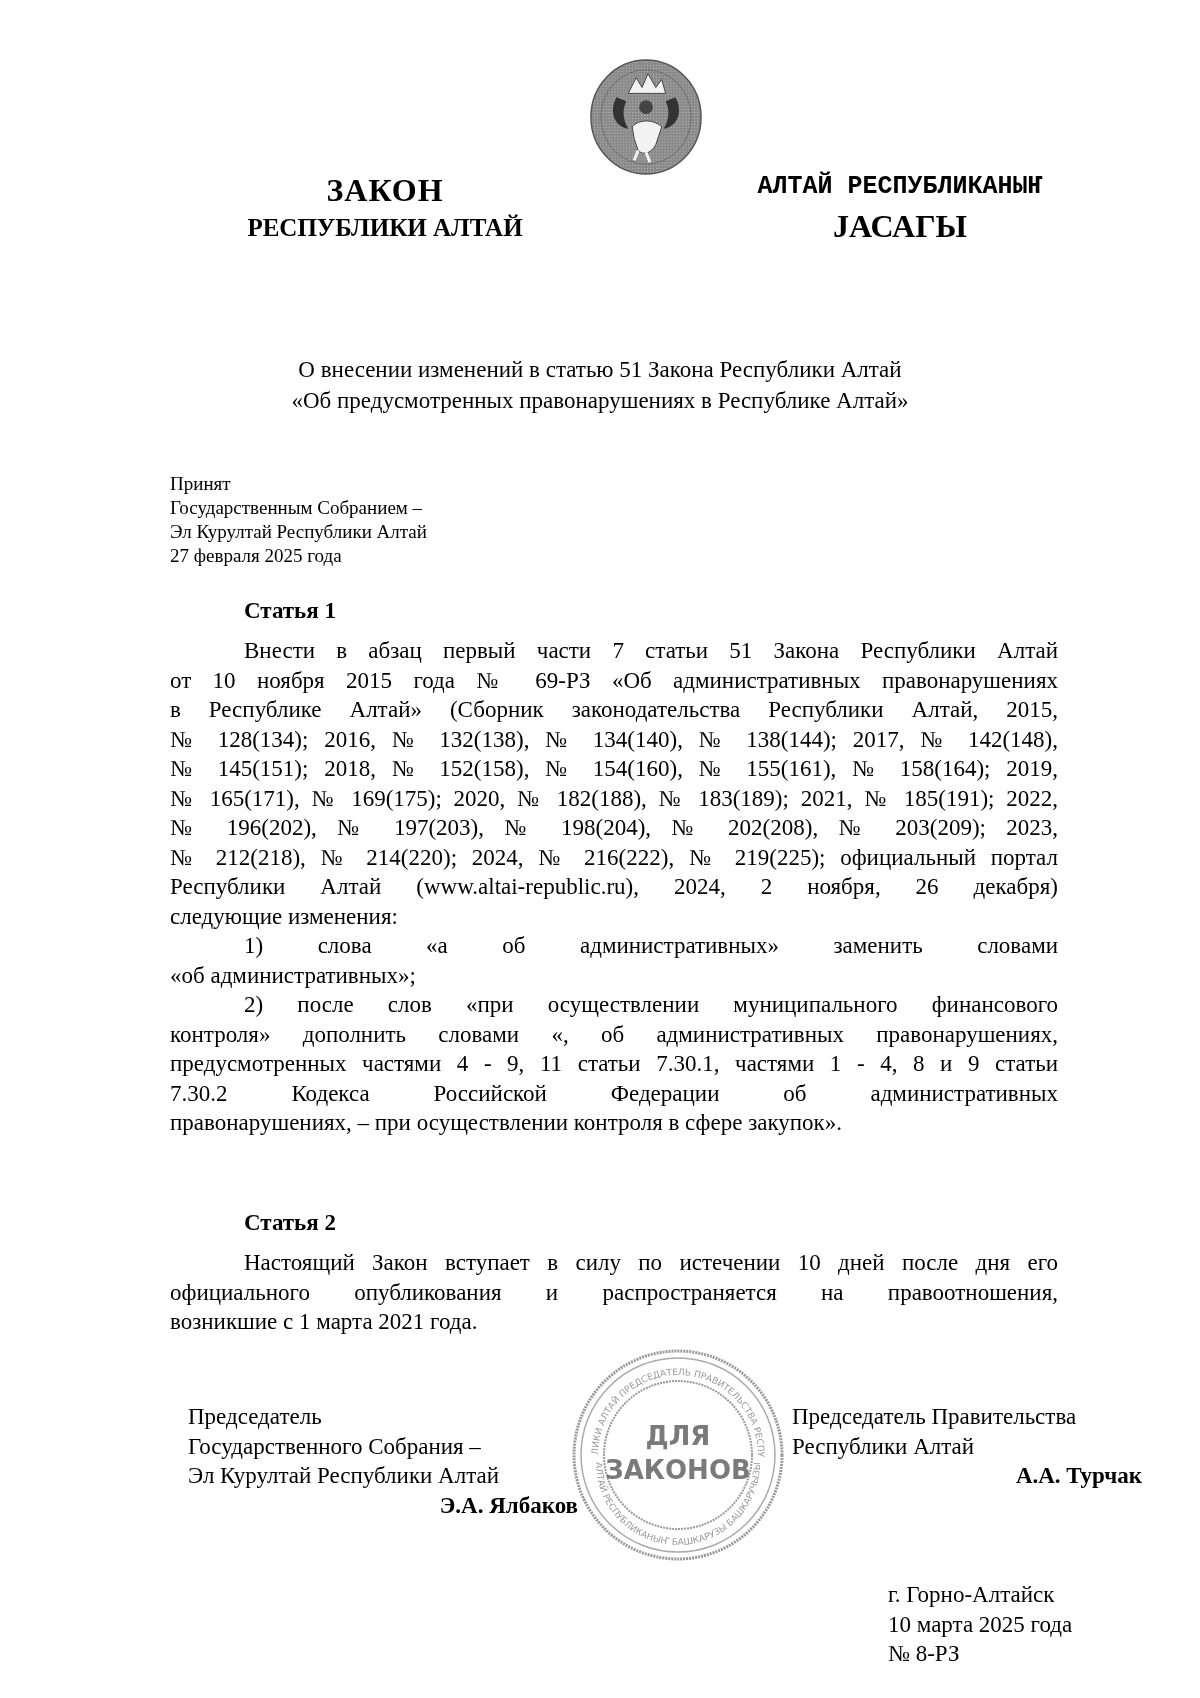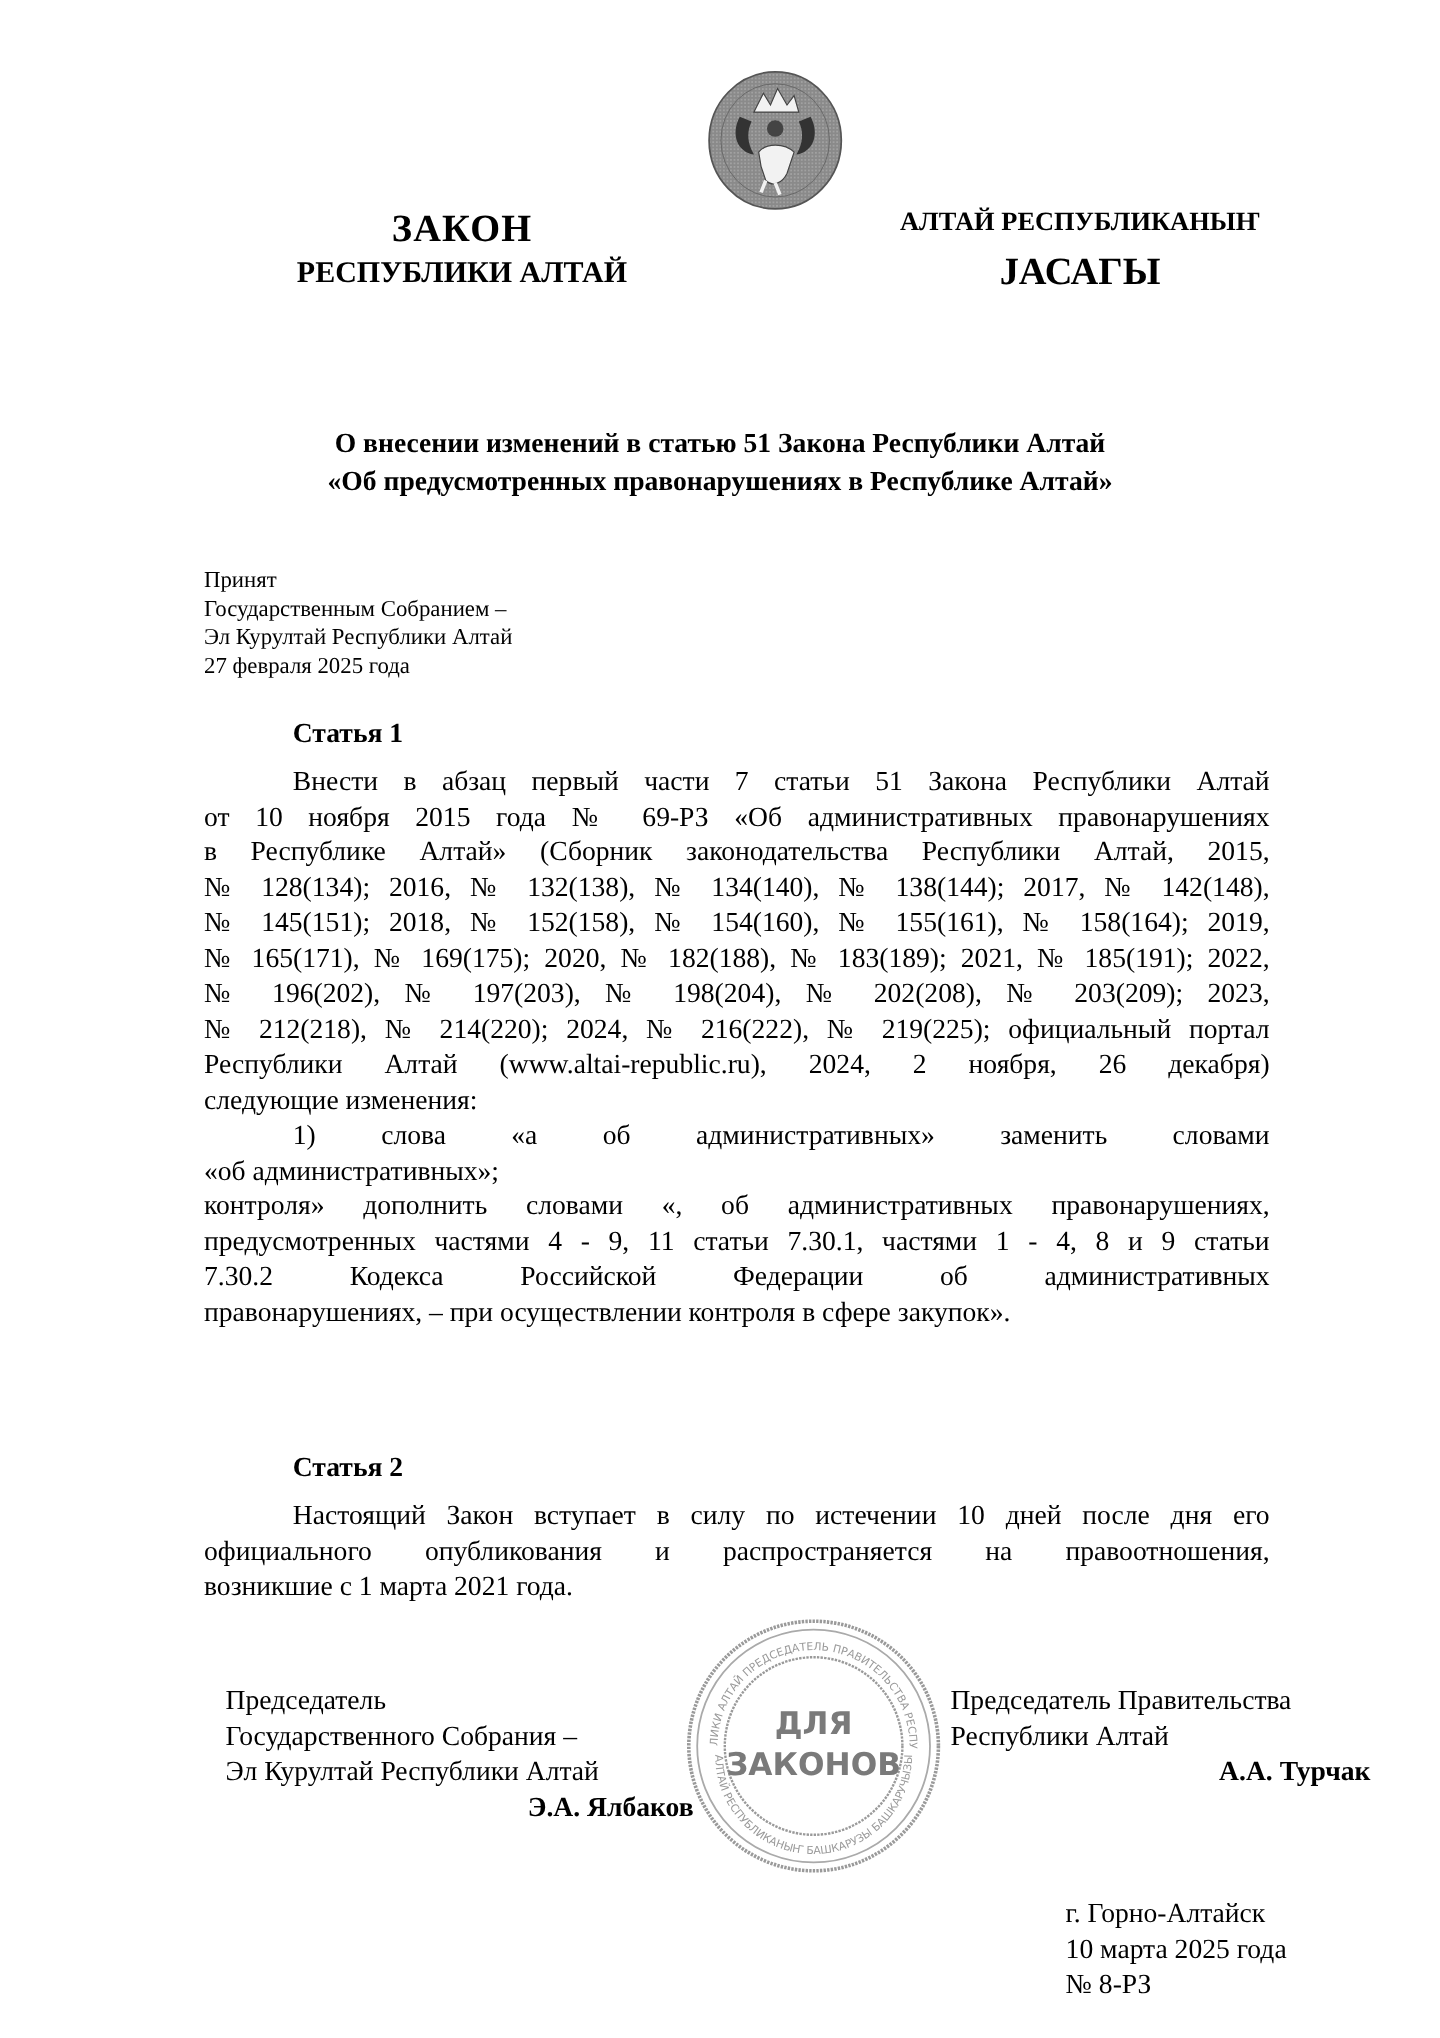--- a/index.html
+++ b/index.html
@@ -3,23 +3,23 @@
 <meta charset="utf-8">
 <style>
   html, body { margin:0; padding:0; background:#ffffff; }
   body { width:1200px; height:1698px; position:relative; overflow:hidden;
          font-family:"Liberation Serif", "DejaVu Serif", serif; color:#000; }
   .abs { position:absolute; }
   .emblem { left:587px; top:58px; width:118px; height:118px; }
   .hdr { font-weight:bold; text-align:center; }
   .hdr-left-1 { left:200px; width:370px; top:172px; font-size:32px; letter-spacing:1px; }
   .hdr-left-2 { left:200px; width:370px; top:214px; font-size:25px; }
-  .hdr-right-1 { left:700px; width:400px; top:172px; font-size:22px; }
+  .hdr-right-1 { left:700px; width:400px; top:172px; font-size:25px;font-family:Liberation Mono, monospace; }
   .hdr-right-2 { left:700px; width:400px; top:208px; font-size:32px; }
-  .title { left:150px; width:900px; text-align:center; font-weight:bold; font-size:23px; line-height:31px; top:354px; }
+  .title { left:150px; width:900px; text-align:center; font-weight:normal; font-size:23px; line-height:31px; top:354px; }
   .accepted { left:170px; top:472px; font-size:19px; line-height:24px; }
   .art-head { font-weight:bold; font-size:23px; }
   .art1-head { left:244px; top:598px; }
   .art2-head { left:244px; top:1210px; }
   .para { left:170px; width:888px; font-size:23px; line-height:29.5px; text-align:justify; }
   .para .line { display:block; text-align:justify; text-align-last:justify; height:29.5px; white-space:nowrap; }
   .para .line.last { text-align-last:left; }
   .para .line.indent { padding-left:74px; }
   .sign-left { left:188px; top:1402px; width:390px; font-size:23px; line-height:29.5px; }
   .sign-right { left:792px; top:1402px; width:350px; font-size:23px; line-height:29.5px; }
@@ -71,20 +71,21 @@
   <span class="line">в Республике Алтай» (Сборник законодательства Республики Алтай, 2015,</span>
   <span class="line">№ 128(134); 2016, № 132(138), № 134(140), № 138(144); 2017, № 142(148),</span>
   <span class="line">№ 145(151); 2018, № 152(158), № 154(160), № 155(161), № 158(164); 2019,</span>
   <span class="line">№ 165(171), № 169(175); 2020, № 182(188), № 183(189); 2021, № 185(191); 2022,</span>
   <span class="line">№ 196(202), № 197(203), № 198(204), № 202(208), № 203(209); 2023,</span>
   <span class="line">№ 212(218), № 214(220); 2024, № 216(222), № 219(225); официальный портал</span>
   <span class="line">Республики Алтай (www.altai-republic.ru), 2024, 2 ноября, 26 декабря)</span>
   <span class="line last">следующие изменения:</span>
   <span class="line indent">1) слова «а об административных» заменить словами</span>
   <span class="line last">«об административных»;</span>
+  <span class="line indent">2) после слов «при осуществлении муниципального финансового</span>
   <span class="line">контроля» дополнить словами «, об административных правонарушениях,</span>
   <span class="line">предусмотренных частями 4 - 9, 11 статьи 7.30.1, частями 1 - 4, 8 и 9 статьи</span>
   <span class="line">7.30.2 Кодекса Российской Федерации об административных</span>
   <span class="line last">правонарушениях, – при осуществлении контроля в сфере закупок».</span>
 </div>
 
 <div class="abs art-head art2-head">Статья 2</div>
 <div class="abs para" style="top:1248px;">
   <span class="line indent">Настоящий Закон вступает в силу по истечении 10 дней после дня его</span>
   <span class="line">официального опубликования и распространяется на правоотношения,</span>

